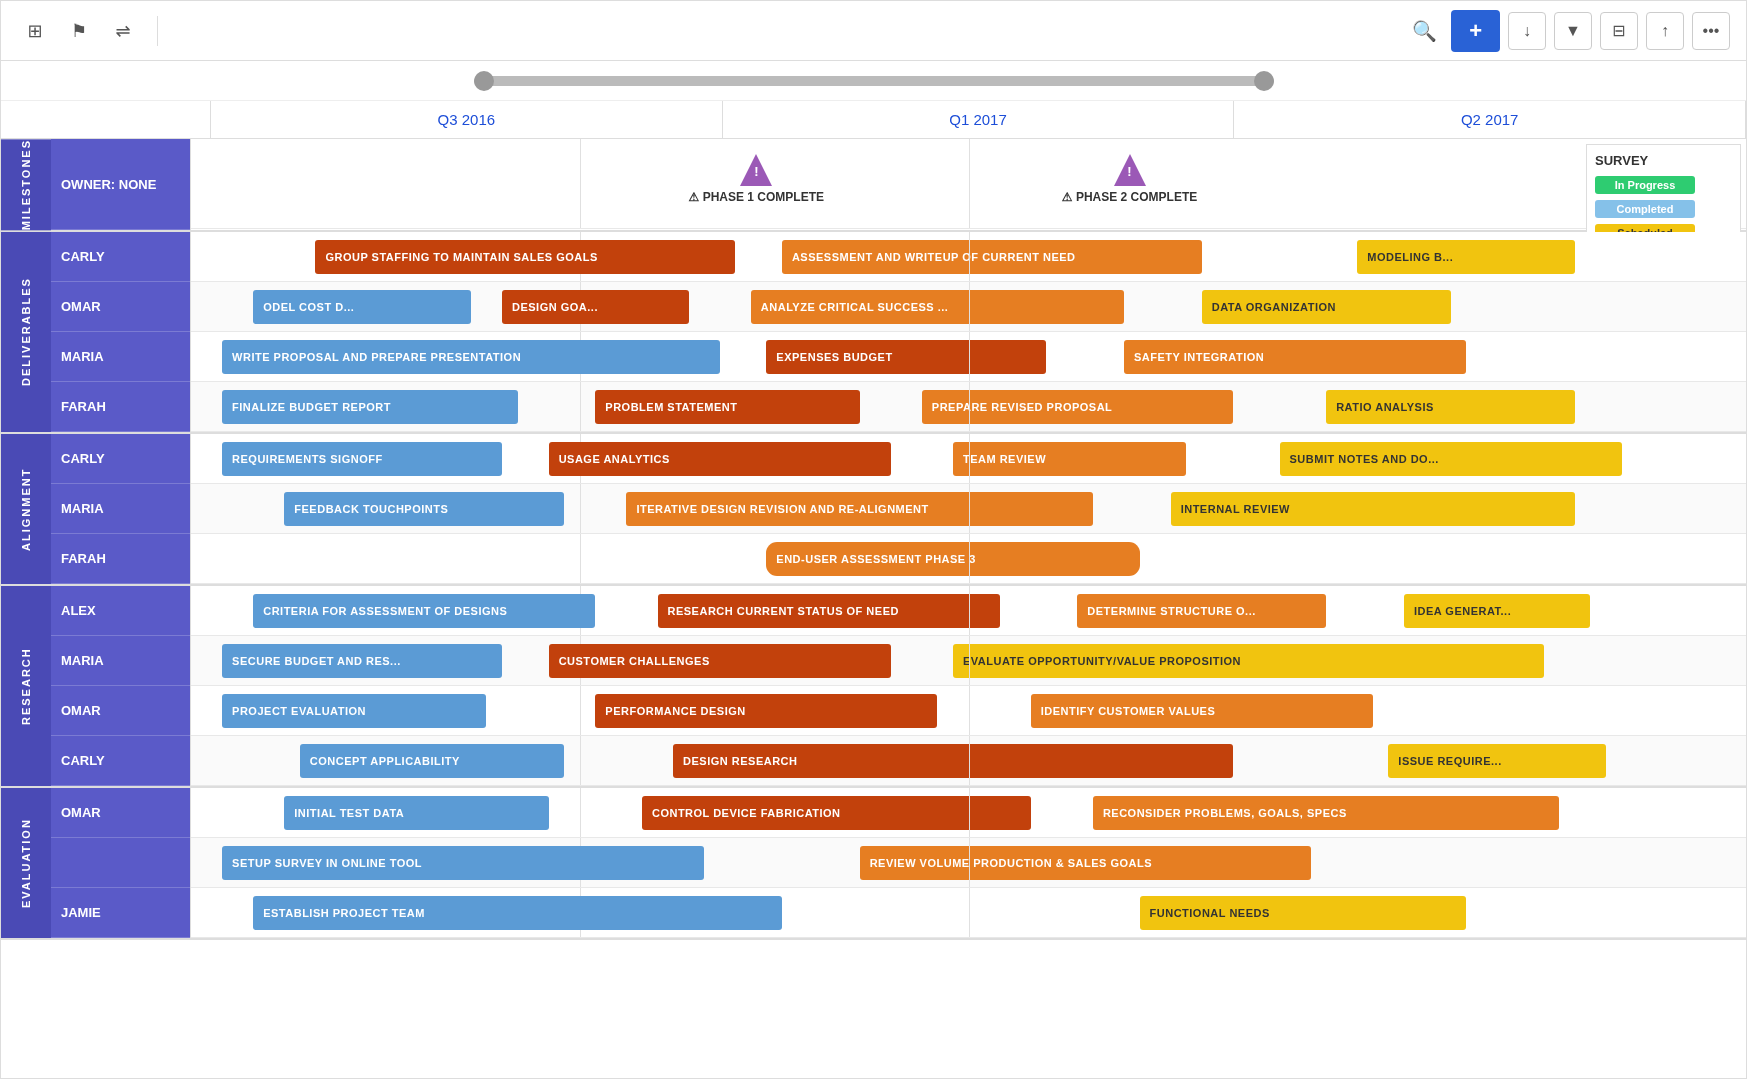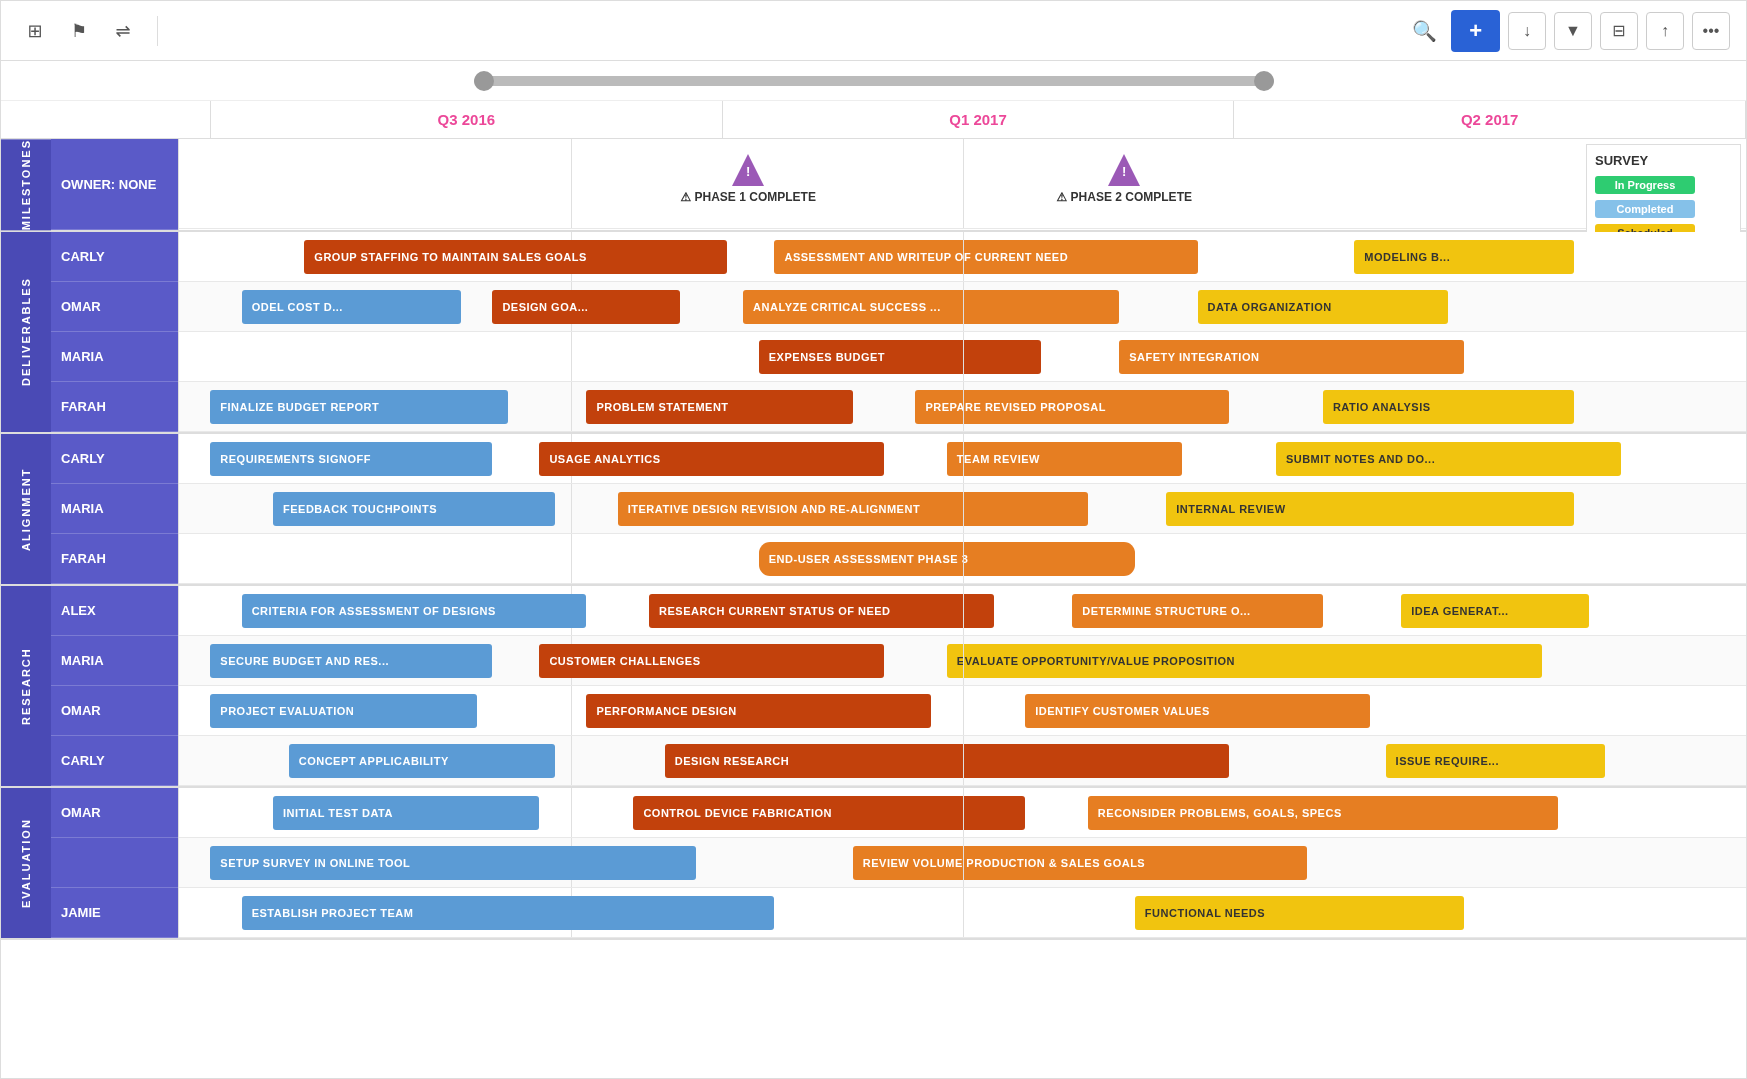--- a/index.html
+++ b/index.html
@@ -107,23 +107,23 @@
     .main-content {
       flex: 1;
       display: flex;
       overflow: hidden;
     }
     .quarter-header {
       flex: 1;
       text-align: center;
       padding: 10px;
       font-size: 15px;
-      color: #ec4899;
+      color: #1d4ed8;
       border-right: 1px solid #ddd;
-      font-weight: bold;
+      font-weight: normal;
       min-width: 380px;
     }
 
     
     .section-group {
       display: flex;
       border-bottom: 2px solid #ddd;
     }
     .section-label-col {
       width: 50px;
@@ -140,21 +140,21 @@
       text-orientation: mixed;
       transform: rotate(180deg);
     }
     .section-label-col.milestones { background: #4a4ab5; }
     .section-label-col.deliverables { background: #4a4ab5; }
     .section-label-col.alignment { background: #4a4ab5; }
     .section-label-col.research { background: #4a4ab5; }
     .section-label-col.evaluation { background: #4a4ab5; }
 
     .owner-col {
-      width: 128px;
+      width: 140px;
       flex-shrink: 0;
       display: flex;
       flex-direction: column;
       border-right: 1px solid #ddd;
     }
     .owner-cell {
       flex: 1;
       background: #5a5ac8;
       color: #fff;
       display: flex;
@@ -364,20 +364,21 @@
           </div>
 
           <div class="gantt-row">
             <div class="task-bar bar-blue" style="left:4%;width:14%;">ODEL COST D...</div>
             <div class="task-bar bar-green" style="left:20%;width:12%;">DESIGN GOA...</div>
             <div class="task-bar bar-orange" style="left:36%;width:24%;">ANALYZE CRITICAL SUCCESS ...</div>
             <div class="task-bar bar-yellow" style="left:65%;width:16%;">DATA ORGANIZATION</div>
           </div>
 
           <div class="gantt-row">
+            <div class="task-bar bar-blue" style="left:2%;width:32%;">WRITE PROPOSAL AND PREPARE PRESENTATION</div>
             <div class="task-bar bar-green" style="left:37%;width:18%;">EXPENSES BUDGET</div>
             <div class="task-bar bar-orange" style="left:60%;width:22%;">SAFETY INTEGRATION</div>
           </div>
 
           <div class="gantt-row">
             <div class="task-bar bar-blue" style="left:2%;width:19%;">FINALIZE BUDGET REPORT</div>
             <div class="task-bar bar-green" style="left:26%;width:17%;">PROBLEM STATEMENT</div>
             <div class="task-bar bar-orange" style="left:47%;width:20%;">PREPARE REVISED PROPOSAL</div>
             <div class="task-bar bar-yellow" style="left:73%;width:16%;">RATIO ANALYSIS</div>
           </div>

